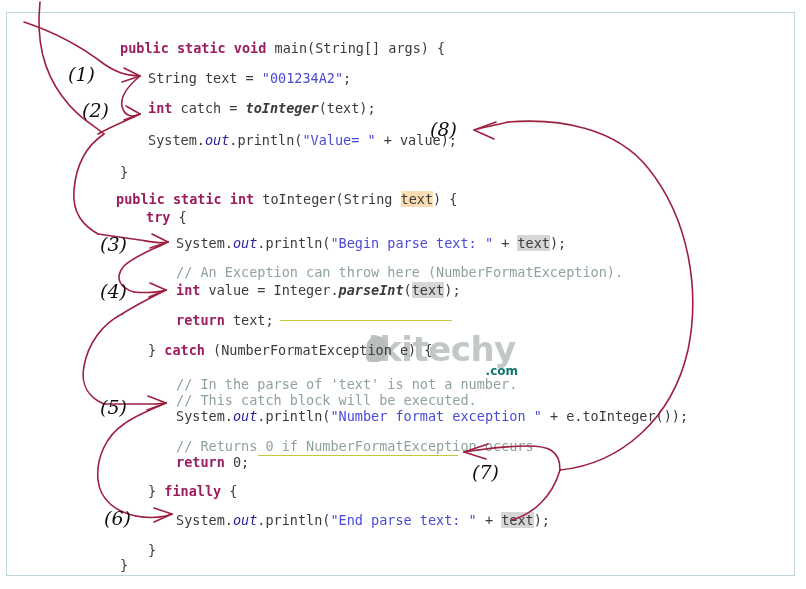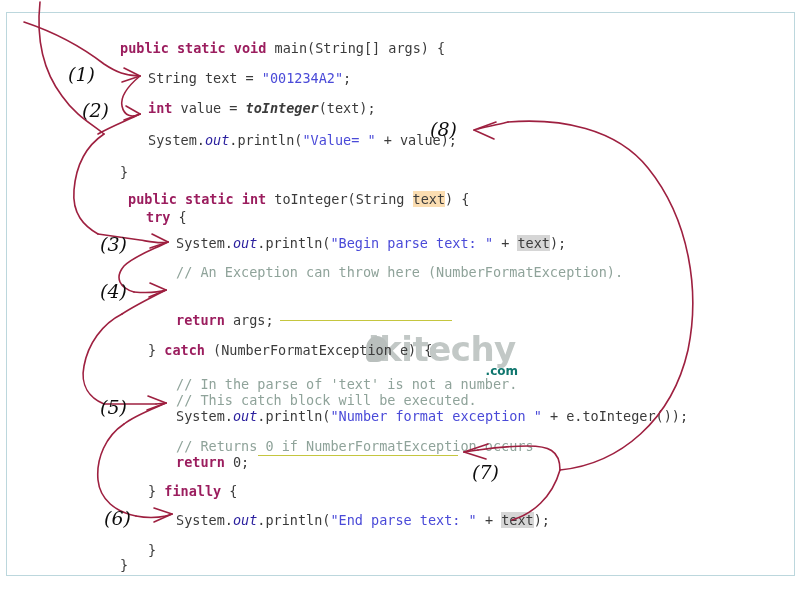--- a/index.html
+++ b/index.html
@@ -122,36 +122,37 @@
     <div class="wm-main">ikitechy</div>
     <div class="wm-sub">.com</div>
   </div>
 
   <div id="code">
 
     <div class="ln" style="left:120px; top:41px;"><span class="kw">public</span> <span class="kw">static</span> <span class="kw">void</span> <span class="pl">main</span><span class="pl">(String[] args) {</span></div>
 
     <div class="ln" style="left:148px; top:71px;"><span class="typ">String</span><span class="pl"> text = </span><span class="str">"001234A2"</span><span class="pl">;</span></div>
 
-    <div class="ln" style="left:148px; top:101px;"><span class="kw">int</span><span class="pl"> value = </span><span class="fn">toInteger</span><span class="pl">(text);</span></div>
+    <div class="ln" style="left:148px; top:101px;"><span class="kw">int</span><span class="pl"> catch = </span><span class="fn">toInteger</span><span class="pl">(text);</span></div>
 
     <div class="ln" style="left:148px; top:133px;"><span class="pl">System.</span><span class="out">out</span><span class="pl">.println(</span><span class="str">"Value= "</span><span class="pl"> + value);</span></div>
 
     <div class="ln" style="left:120px; top:165px;"><span class="pl">}</span></div>
 
-    <div class="ln" style="left:128px; top:192px;"><span class="kw">public</span> <span class="kw">static</span> <span class="kw">int</span><span class="pl"> toInteger</span><span class="pl">(String </span><span class="hl-decl">text</span><span class="pl">) {</span></div>
+    <div class="ln" style="left:116px; top:192px;"><span class="kw">public</span> <span class="kw">static</span> <span class="kw">int</span><span class="pl"> toInteger</span><span class="pl">(String </span><span class="hl-decl">text</span><span class="pl">) {</span></div>
 
     <div class="ln" style="left:146px; top:210px;"><span class="kw">try</span><span class="pl"> {</span></div>
 
     <div class="ln" style="left:176px; top:236px;"><span class="pl">System.</span><span class="out">out</span><span class="pl">.println(</span><span class="str">"Begin parse text: "</span><span class="pl"> + </span><span class="hl-use">text</span><span class="pl">);</span></div>
 
     <div class="ln" style="left:176px; top:265px;text-align:right;"><span class="cmt">// An Exception can throw here (NumberFormatException).</span></div>
 
-
-    <div class="ln" style="left:176px; top:313px;"><span class="kw">return</span><span class="pl"> args;</span></div>
+    <div class="ln" style="left:176px; top:283px;"><span class="kw">int</span><span class="pl"> value = Integer.</span><span class="fn">parseInt</span><span class="pl">(</span><span class="hl-use">text</span><span class="pl">);</span></div>
+
+    <div class="ln" style="left:176px; top:313px;"><span class="kw">return</span><span class="pl"> text;</span></div>
 
     <div class="ln" style="left:148px; top:343px;"><span class="pl">} </span><span class="kw">catch</span><span class="pl"> (NumberFormatException e) {</span></div>
 
     <div class="ln" style="left:176px; top:377px;"><span class="cmt">// In the parse of 'text' is not a number.</span></div>
 
     <div class="ln" style="left:176px; top:393px;"><span class="cmt">// This catch block will be executed.</span></div>
 
     <div class="ln" style="left:176px; top:409px;"><span class="pl">System.</span><span class="out">out</span><span class="pl">.println(</span><span class="str">"Number format exception "</span><span class="pl"> + e.toInteger());</span></div>
 
     <div class="ln" style="left:176px; top:439px;"><span class="cmt">// Returns 0 if NumberFormatException occurs</span></div>

